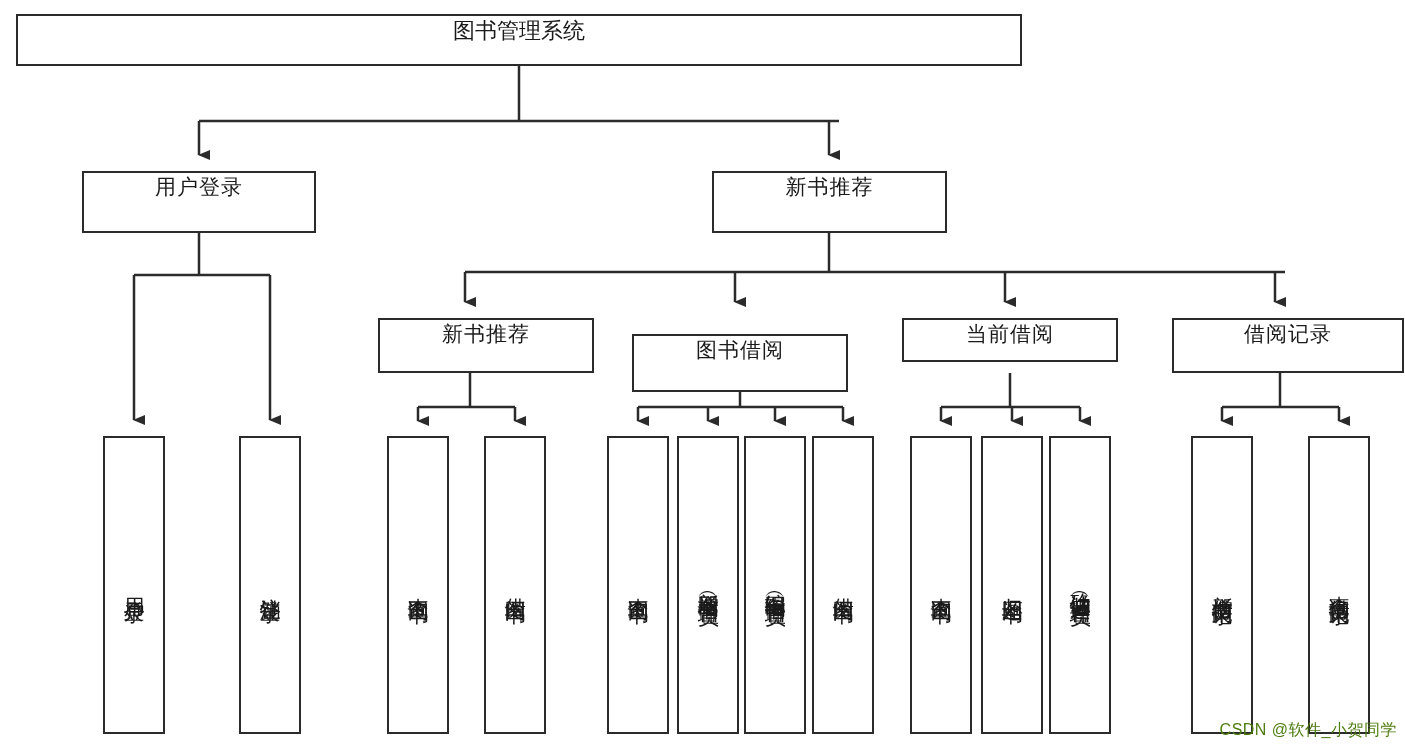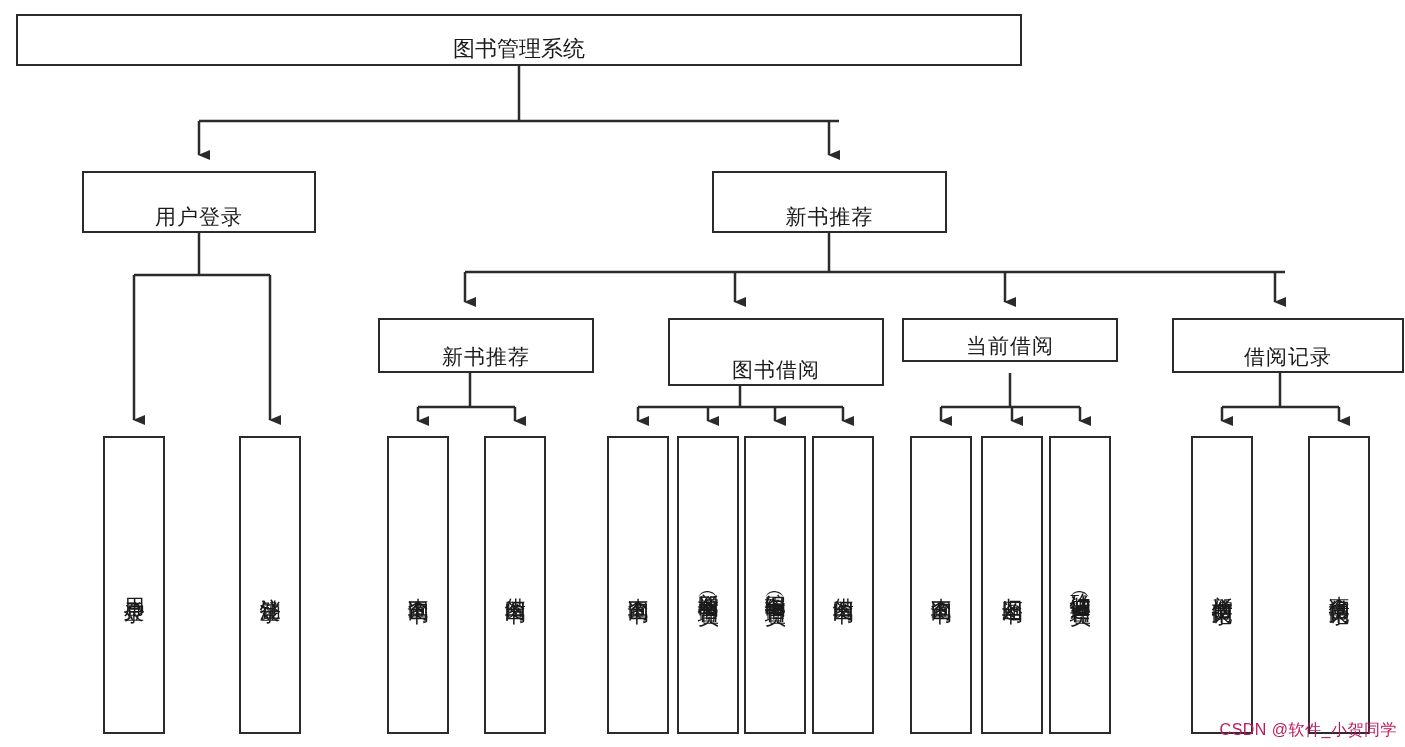--- a/index.html
+++ b/index.html
@@ -25,21 +25,21 @@
     width: 1405px;
     height: 747px;
     pointer-events: none;
   }
   .node {
     position: absolute;
     box-sizing: border-box;
     background: #ffffff;
     border: 2px solid #2b2b2b;
     display: flex;
-    align-items: flex-end;
+    align-items: flex-start;
     justify-content: center;
     color: #1a1a1a;
   }
   .node.horizontal {
     font-size: 21px;
     letter-spacing: 1px;
   }
   .node.root {
     font-size: 22px;
   }
@@ -55,21 +55,21 @@
     line-height: 1.16;
     letter-spacing: 2px;
     white-space: nowrap;
     color: #1a1a1a;
   }
   .watermark {
     position: absolute;
     right: 8px;
     bottom: 6px;
     font-size: 16px;
-    color: #be185d;
+    color: #4d7c0f;
     white-space: nowrap;
     letter-spacing: 0.5px;
   }
 </style>
 </head>
 <body>
 
 <div id="diagram-root">
 
   <svg id="wires" viewBox="0 0 1405 747" width="1405" height="747" aria-hidden="true">
@@ -129,21 +129,21 @@
   <div class="node horizontal" style="left: 82px; top: 171px; width: 234px; height: 62px;">
     <span>用户登录</span>
   </div>
   <div class="node horizontal" style="left: 712px; top: 171px; width: 235px; height: 62px;">
     <span>新书推荐</span>
   </div>
 
   <div class="node horizontal" style="left: 378px; top: 318px; width: 216px; height: 55px;">
     <span>新书推荐</span>
   </div>
-  <div class="node horizontal" style="left: 632px; top: 318px; width: 216px; height: 68px; margin-left: 36px;">
+  <div class="node horizontal" style="left: 632px; top: 334px; width: 216px; height: 58px;">
     <span>图书借阅</span>
   </div>
   <div class="node horizontal" style="left: 902px; top: 318px; width: 216px; height: 44px;">
     <span>当前借阅</span>
   </div>
   <div class="node horizontal" style="left: 1172px; top: 318px; width: 232px; height: 55px;">
     <span>借阅记录</span>
   </div>
 
   <div class="node leaf" style="left: 103px; top: 436px; width: 62px; height: 298px;">

